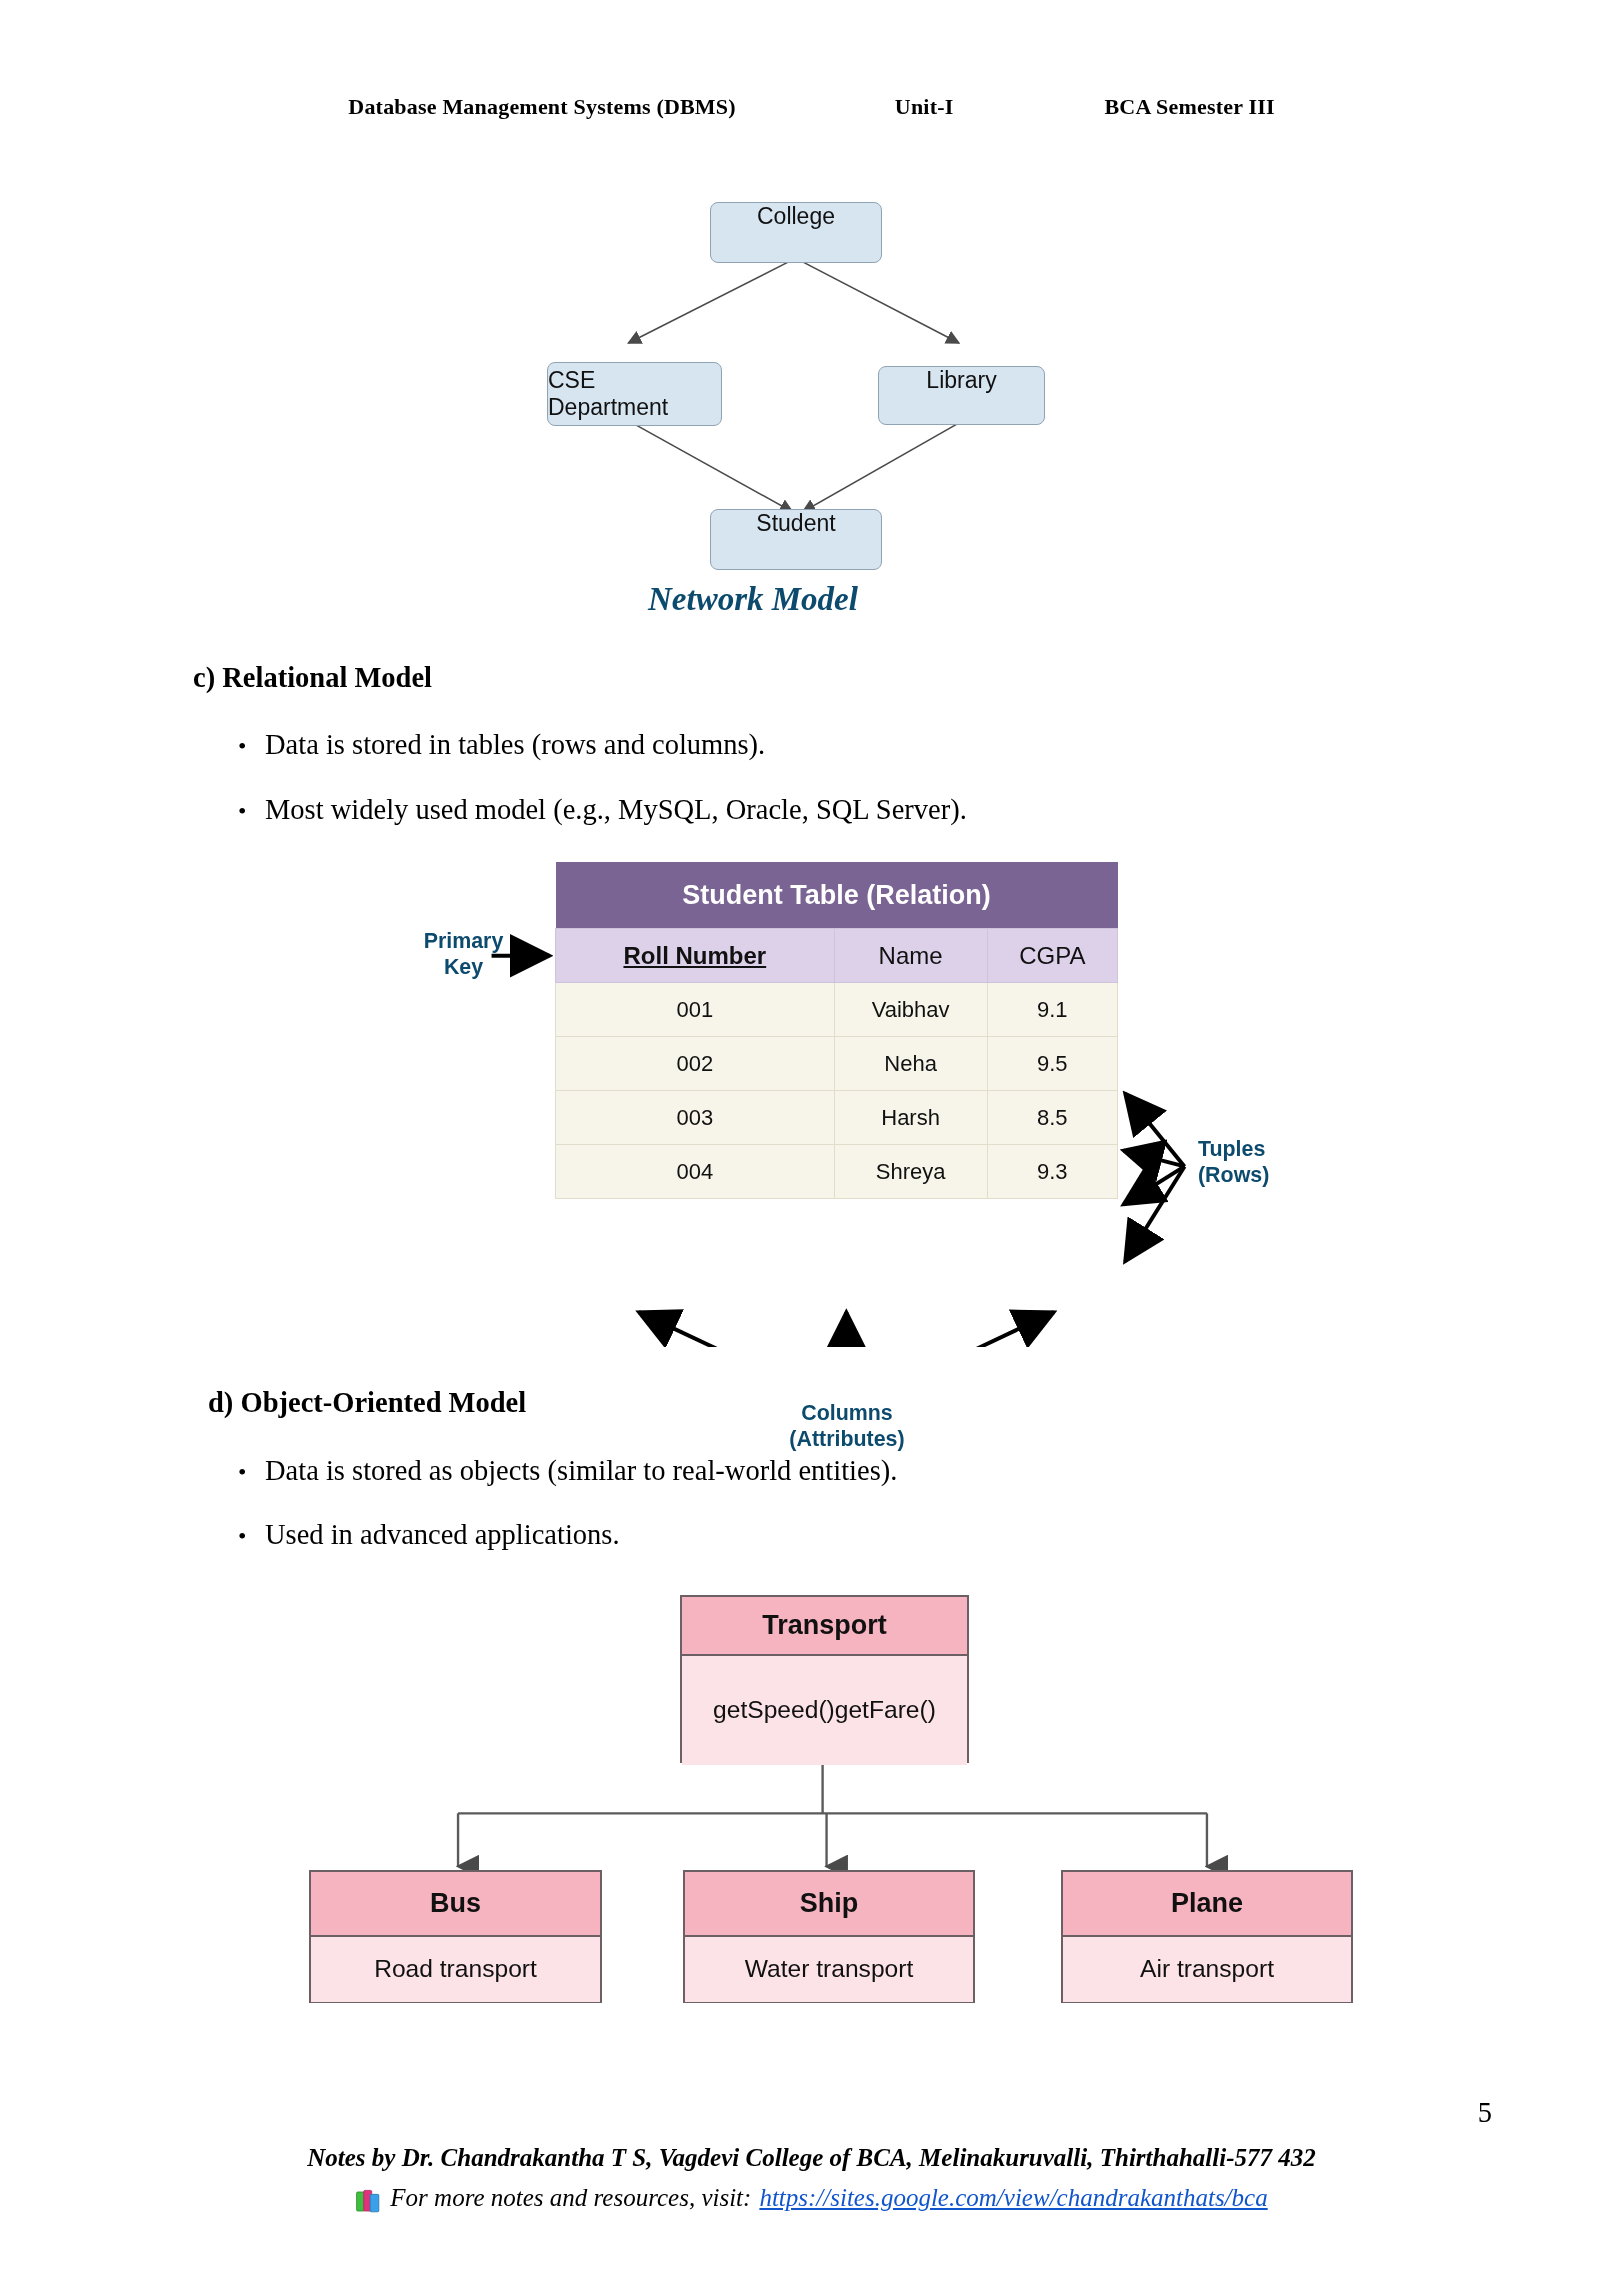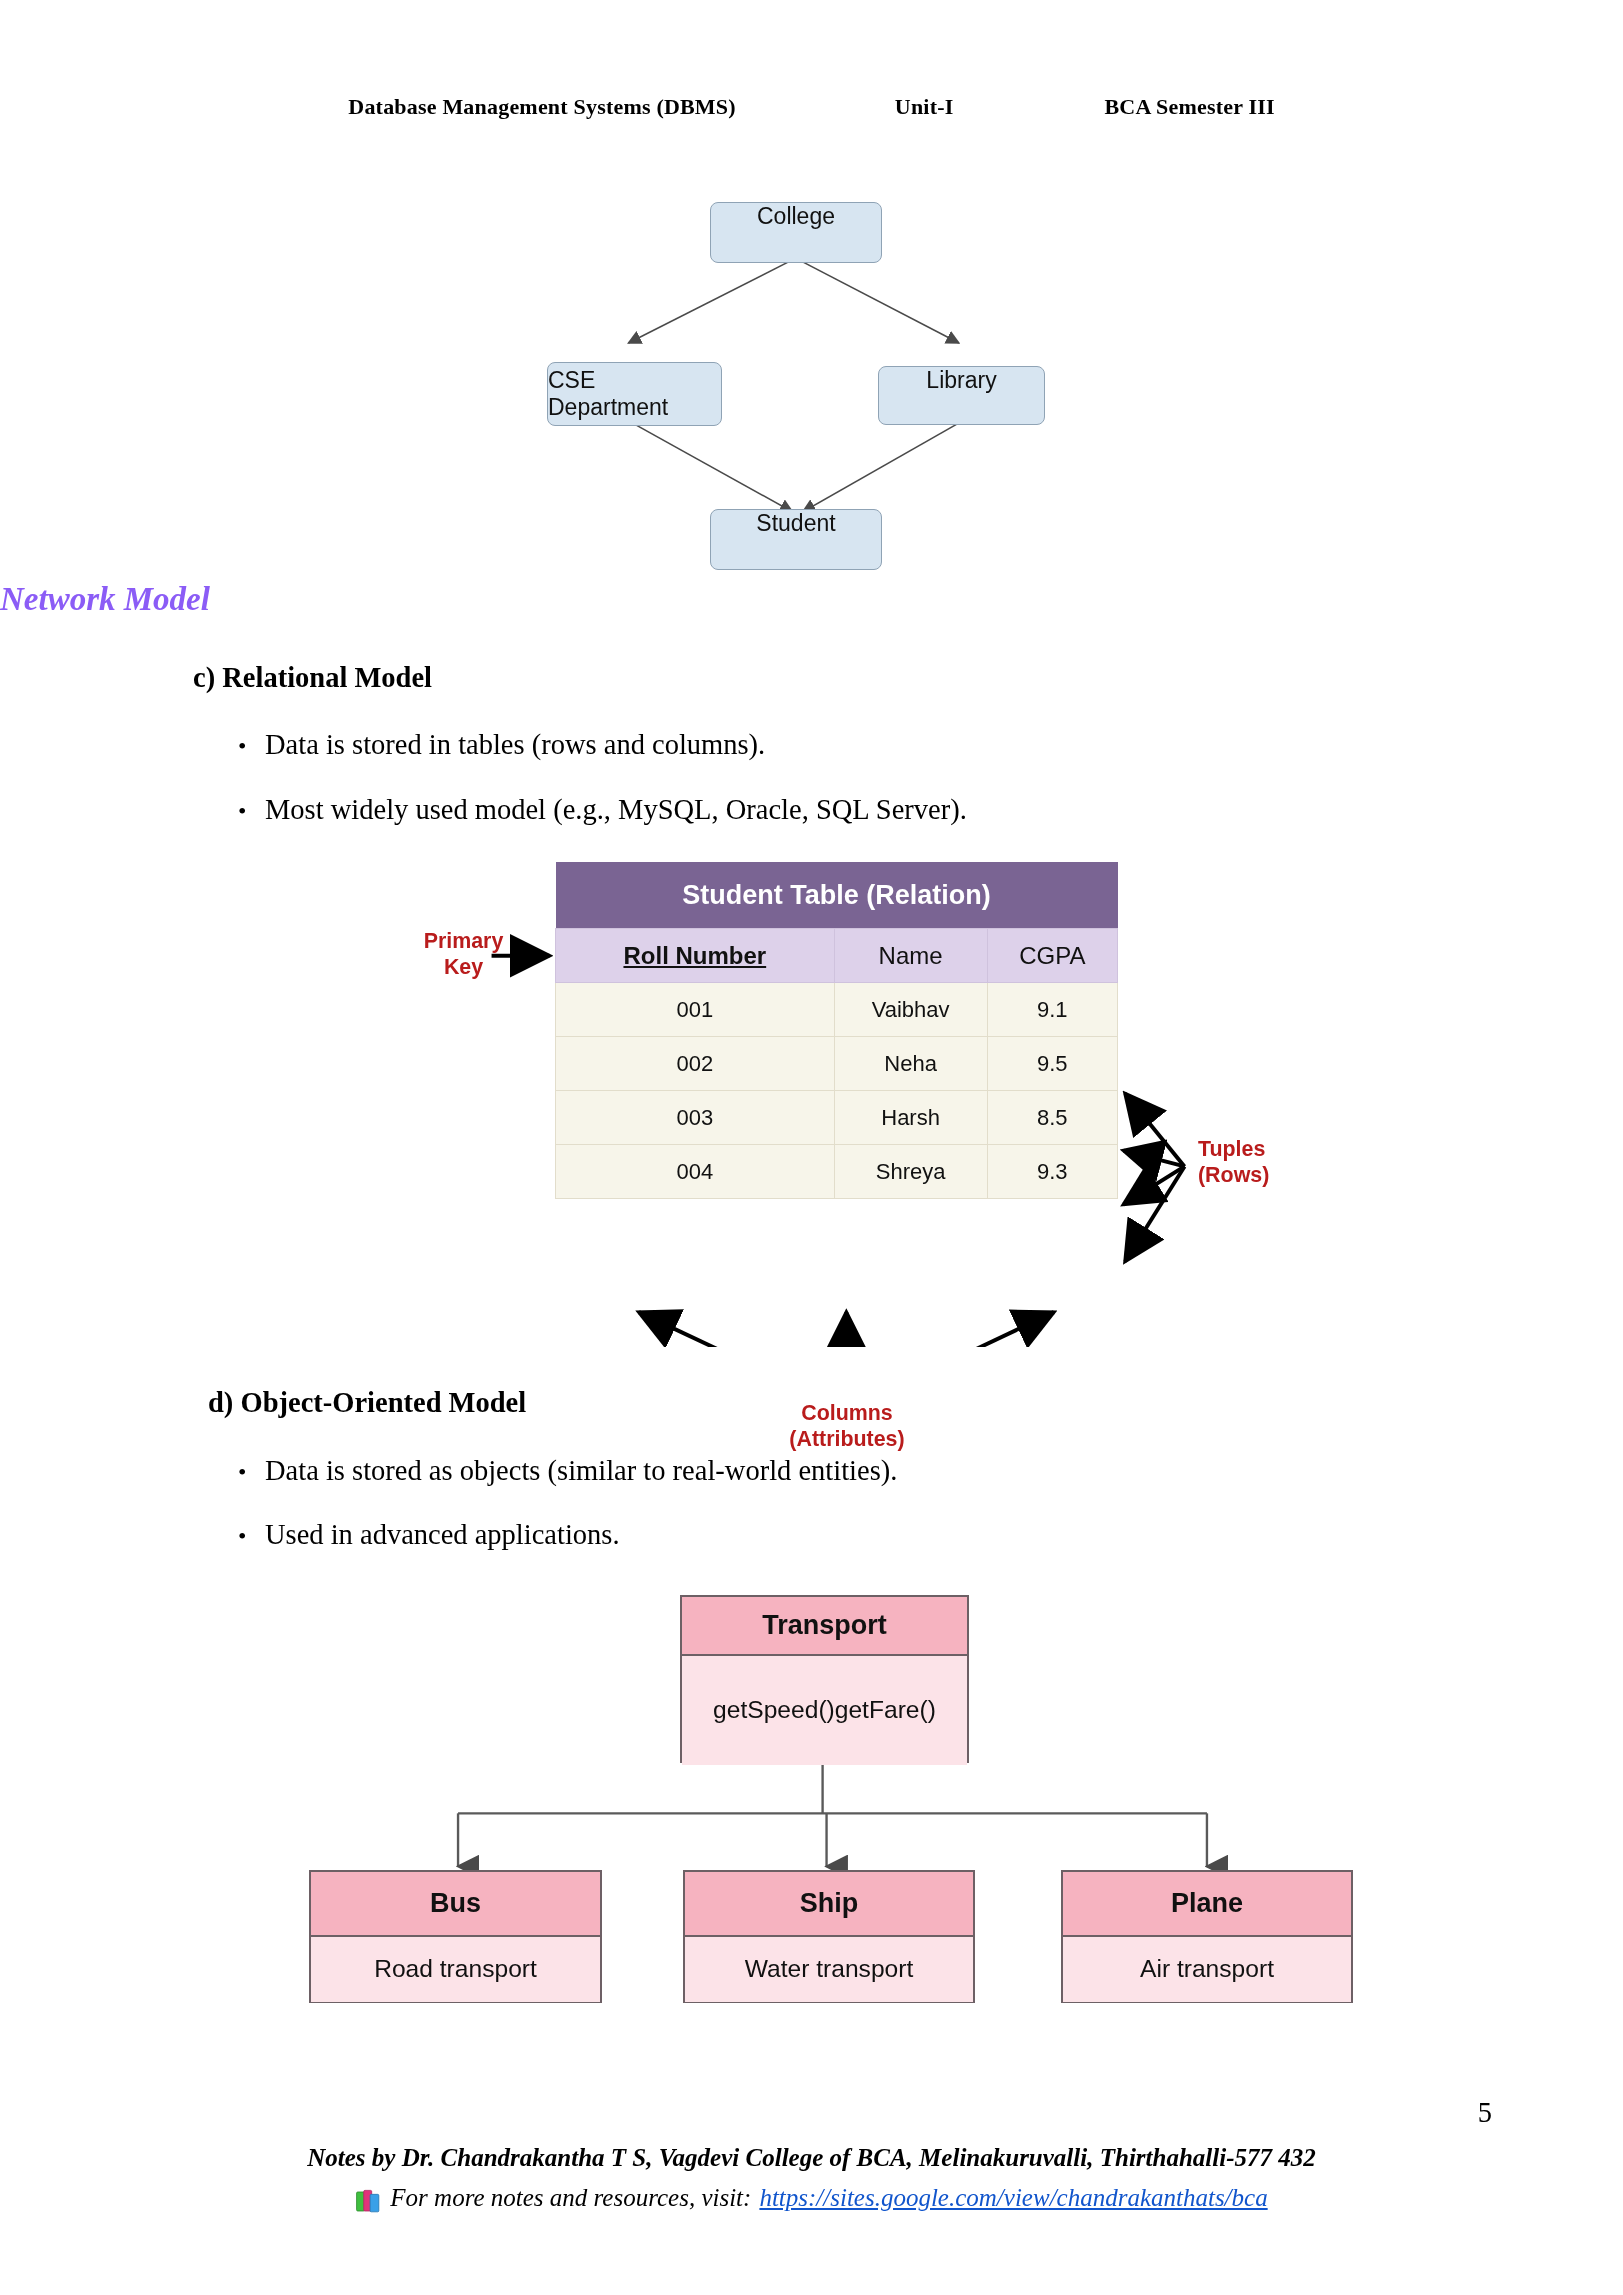--- a/index.html
+++ b/index.html
@@ -45,23 +45,23 @@
     border:1.6px solid #8fa3b5;
     border-radius:8px;
     display:flex; align-items:flex-start; justify-content:center;
     text-align:center;
     font-family:"Liberation Sans", sans-serif;
     font-size:23px; color:#111; line-height:1.18;
   }
   .net-svg{ position:absolute; left:0; top:0; }
   .net-caption{
     position:absolute; left:0; top:391px; width:1506px;
-    text-align:left;
+    text-align:center;
     font-style:italic; font-weight:bold; font-size:33px;
-    color:#8b5cf6;
+    color:#0c4a6e;
     font-family:"Liberation Serif", serif;
   }
 
   
   .rel-wrap{ position:absolute; left:0; top:856px; width:1623px; height:491px; }
   .rel-table{
     position:absolute; left:555px; top:6.3px;
     width:563px;
     border-collapse:collapse;
     font-family:"Liberation Sans", sans-serif;
@@ -81,21 +81,21 @@
   .rel-table th.pk span{ text-decoration:underline; font-weight:bold; }
   .rel-table td.cell{
     background:#f7f5ea; color:#111;
     font-size:22px; text-align:center;
     padding:13.5px 0;
     border:0.8px solid #e2ddcb;
   }
   .annot{
     position:absolute;
     font-family:"Liberation Sans", sans-serif;
-    font-size:21.4px; font-weight:bold; color:#b91c1c;
+    font-size:21.4px; font-weight:bold; color:#0c4a6e;
     text-align:center; line-height:1.2;
   }
   .rel-svg{ position:absolute; left:0; top:0; }
 
   
   .uml-wrap{ position:absolute; left:0; top:1585px; width:1623px; height:444px; }
   .uml-box{ position:absolute; border:2.4px solid #6d6065; box-sizing:border-box; }
   .uml-head{
     background:#f6b3c0; text-align:center;
     font-family:"Liberation Sans", sans-serif;

